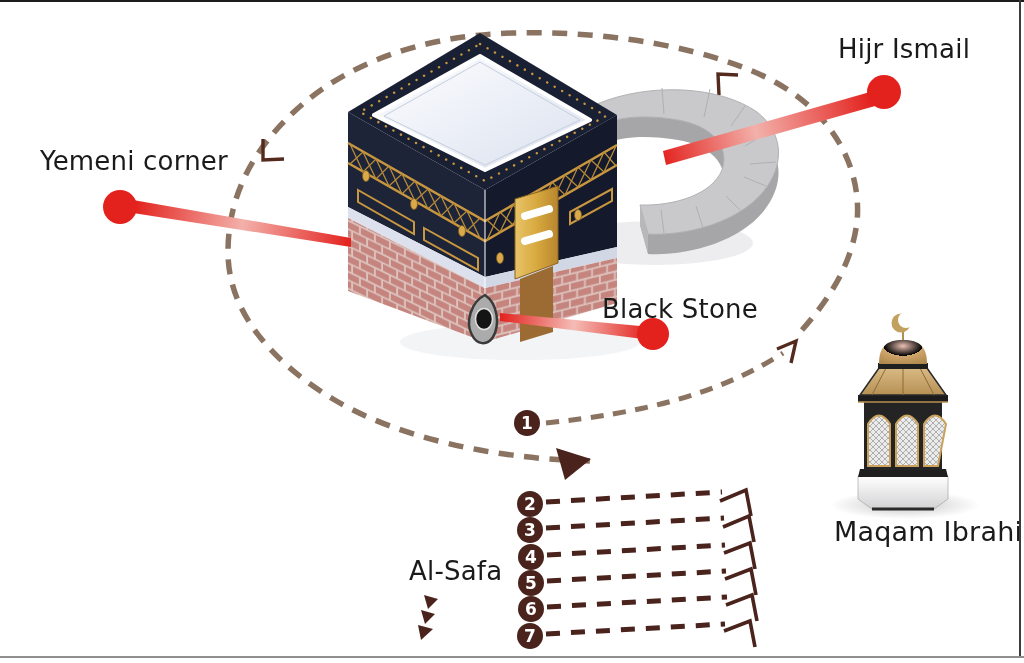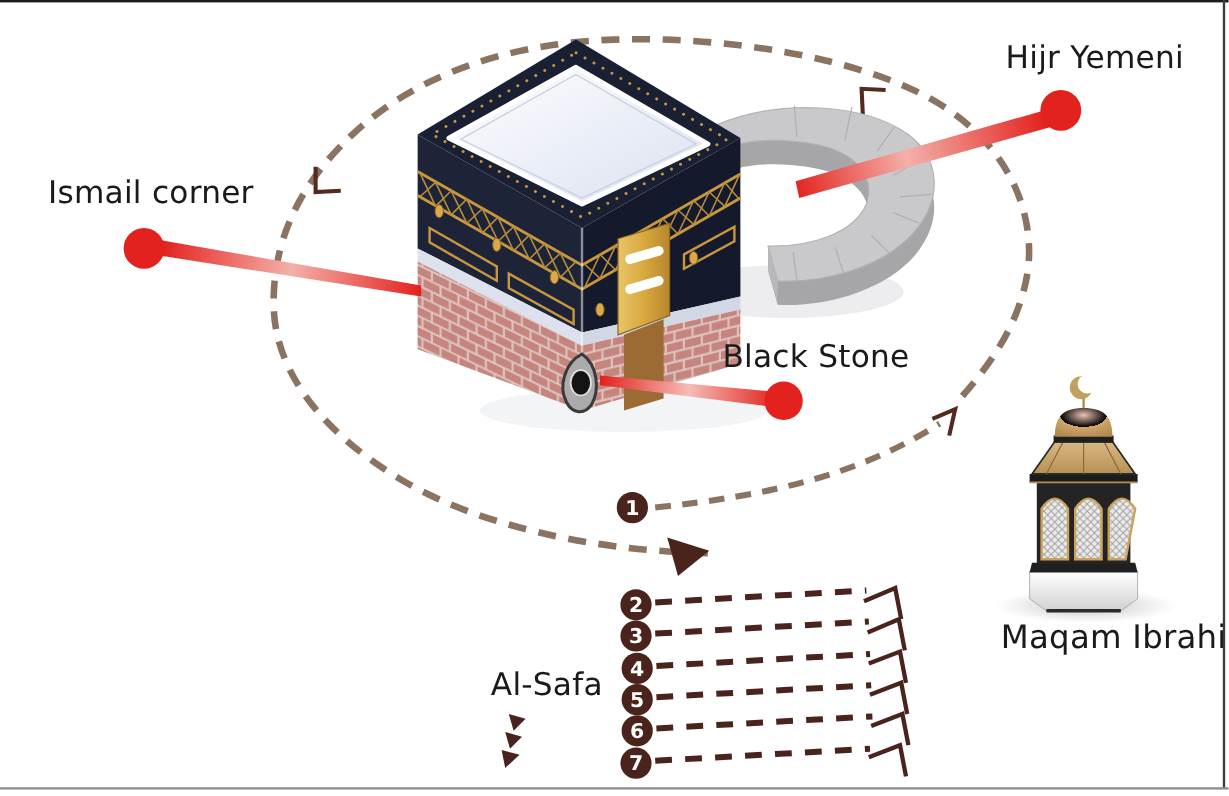--- a/index.html
+++ b/index.html
@@ -10,21 +10,21 @@
   .frame-top{position:absolute;left:0;top:0;width:100%;height:2px;background:#1c1c1c;}
   .frame-right{position:absolute;top:0;left:1019px;width:2px;height:657px;background:#3c3c3c;}
   .frame-bottom{position:absolute;left:0;top:656px;width:100%;height:2px;background:#8f8f8f;}
   .diagram-svg{position:absolute;left:0;top:0;}
   .label{
     position:absolute;color:var(--c-text,#1a1a1a);font-size:26px;
     white-space:nowrap;letter-spacing:0.2px;
   }
   .lbl-yemeni{left:40px;top:146px;}
   .lbl-hijr{left:838px;top:34px;}
-  .lbl-blackstone{left:602px;top:283px;}
+  .lbl-blackstone{left:602px;top:294px;}
   .lbl-maqam{left:834px;top:516px;font-size:27px;}
   .lbl-alsafa{left:409px;top:556px;}
   
   .dash-tan{stroke:var(--c-path-tan,#8b7362);}
   .dash-maroon{stroke:var(--c-deep-maroon,#4a231d);}
   .fill-maroon{fill:var(--c-deep-maroon,#4a231d);}
   .chev{stroke:var(--c-chevron-brown,#54291e);fill:none;stroke-width:3.4;}
   .hook{stroke:var(--c-deep-maroon,#4a231d);fill:none;stroke-width:3.6;}
   .red-dot{fill:var(--c-accent-red,#e3211d);}
   .round-badge{fill:var(--c-deep-maroon,#4a231d);}
@@ -256,22 +256,22 @@
     <path d="M 878 363 L 928 363 L 928 369 L 878 369 Z" fill="#1f1f1f"></path>
     <path d="M 879 364 C 879 347 886 340 903 340 C 920 340 927 347 927 364 Z" fill="url(#domeGrad)"></path>
     <path d="M 903 340 L 903 330" stroke="#b09050" stroke-width="2"></path>
     <g>
       <circle cx="901" cy="323" r="9.5" fill="#c2a05e"></circle>
       <circle cx="906" cy="320" r="8" fill="#ffffff"></circle>
     </g>
   </g>
 </svg>
 
-<div class="label lbl-yemeni">Ismail corner</div>
-<div class="label lbl-hijr">Hijr Yemeni</div>
+<div class="label lbl-yemeni">Yemeni corner</div>
+<div class="label lbl-hijr">Hijr Ismail</div>
 <div class="label lbl-blackstone">Black Stone</div>
 <div class="label lbl-maqam">Maqam Ibrahim</div>
 <div class="label lbl-alsafa">Al-Safa</div>
 
 <div class="frame-top"></div>
 <div class="frame-right"></div>
 <div class="frame-bottom"></div>
 
 </div>
 

